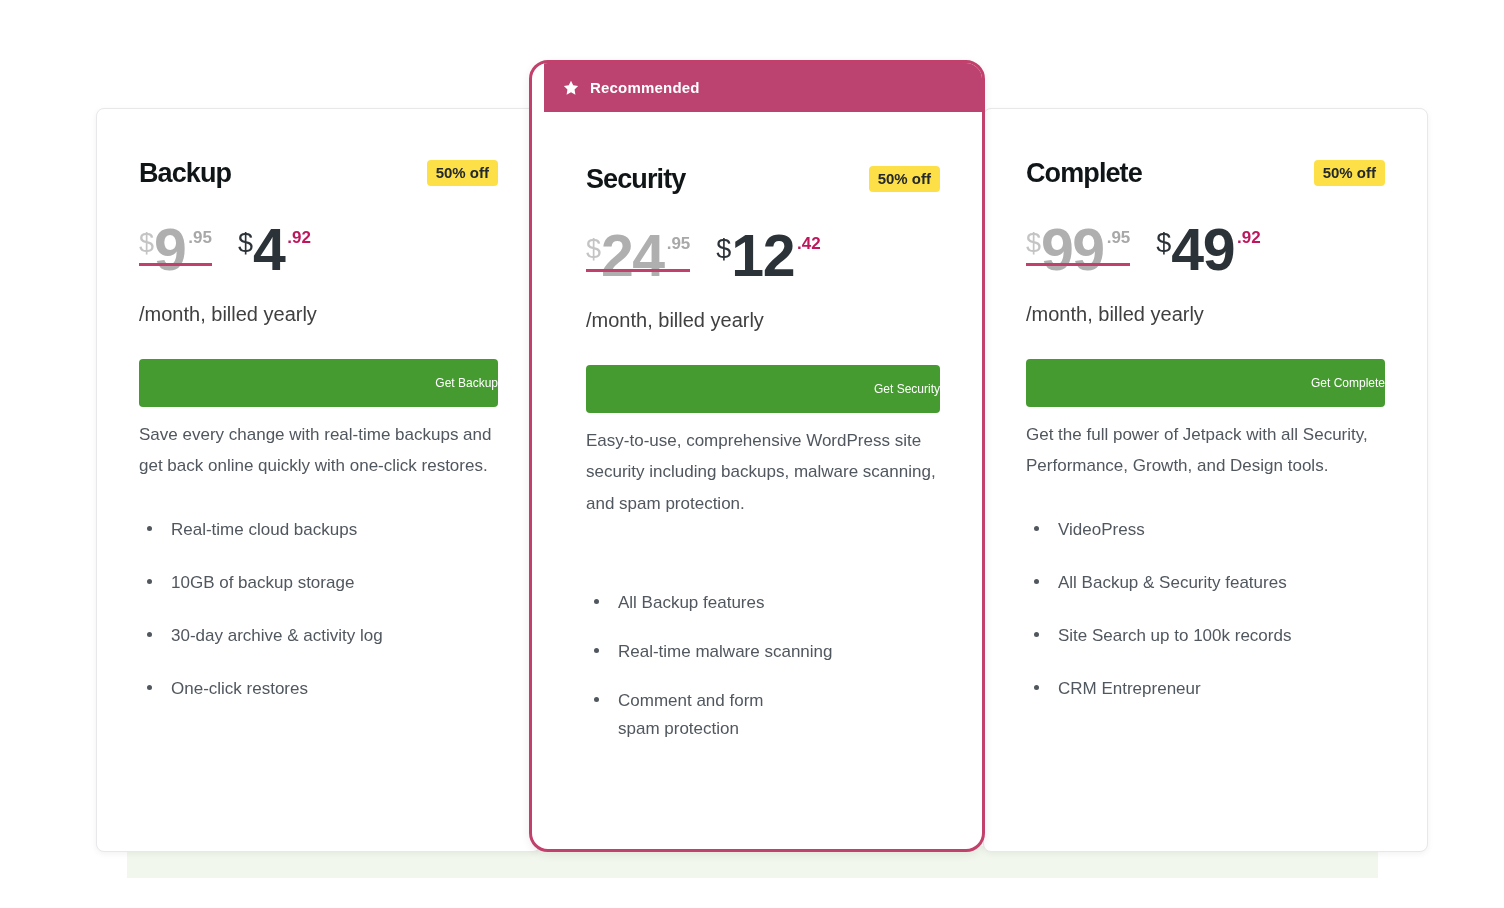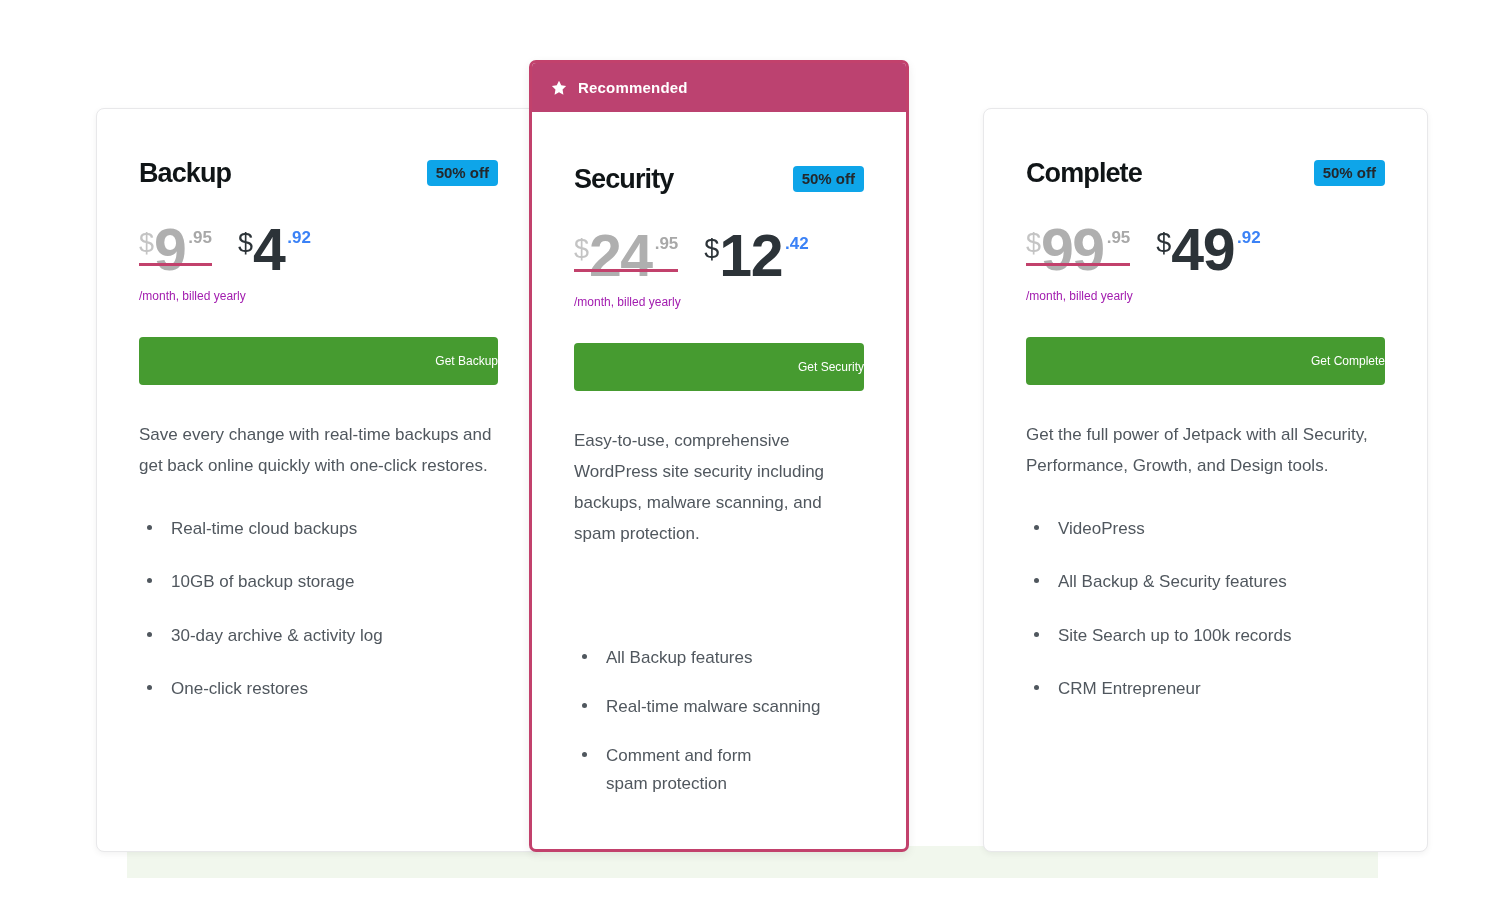--- a/index.html
+++ b/index.html
@@ -50,27 +50,28 @@
 
   .card.side { width: 445px; }
 
   .card-backup   { left: 0px; }
   .card-complete { left: 887px; }
 
   
   .card-security {
     left: 433px;
     top: -48px;
-    width: 380px;
+    width: 456px;
     height: 792px;
     border: 3px solid #c2416c;
-    border-radius: 7px;
+    border-radius: 19px;
     box-shadow: 0 3px 10px rgba(0,0,0,0.07);
     overflow: hidden;
     z-index: 5;
+    padding-left: 12px;
   }
 
   .ribbon {
     height: 49px;
     background: #bc4270;
     display: flex;
     align-items: center;
     padding-left: 18px;
     gap: 10px;
   }
@@ -98,21 +99,21 @@
 
   .plan-title {
     font-size: 27px;
     font-weight: bold;
     color: #101517;
     letter-spacing: -.9px;
     line-height: 44px;
   }
 
   .discount-badge {
-    background: #0ea5e9;
+    background: #fde047;
     color: #23282d;
     font-size: 15px;
     font-weight: bold;
     border-radius: 4px;
     padding: 5px 9px 6px 9px;
     line-height: 1;
     white-space: nowrap;
   }
 
   
@@ -159,26 +160,26 @@
     position: absolute;
     left: 0;
     right: 0;
     top: 38px;
     height: 3px;
     background: #c2416c;
   }
 
   .price-new { color: #2c3338; margin-left: 26px; }
   .price-new .currency { color: #2c3338; }
-  .price-new .cents { color: #3b82f6; }
+  .price-new .cents { color: #be185d; }
 
   .billing-note {
-    margin-top: 2px;
-    font-size: 12px;
-    color: #a21caf;
+    margin-top: 14px;
+    font-size: 20px;
+    color: #404040;
     line-height: 1.3;
   }
 
   
   .cta {
     display: block;
     width: 100%;
     margin-top: 32px;
     background: #469b30;
     color: #ffffff;
@@ -187,21 +188,21 @@
     height: 48px;
     font-size: 12px;
     font-family: "Liberation Sans", sans-serif;
     cursor: pointer;
     text-align: right;
     line-height: 48px;
   }
 
   
   .plan-desc {
-    margin-top: 34px;
+    margin-top: 12px;
     font-size: 17px;
     line-height: 1.84;
     color: #50575e;
     max-width: 372px;
   }
 
   
   .features {
     margin-top: 34px;
     list-style: none;
@@ -219,21 +220,21 @@
   .feature-item .bullet {
     position: absolute;
     left: 8px;
     top: 10px;
     width: 5px;
     height: 5px;
     border-radius: 50%;
     background: #50575e;
   }
 
-  .card-security .features { margin-top: 94px; }
+  .card-security .features { margin-top: 70px; }
   .card-security .feature-item { margin-bottom: 22px; }
   .card-security .feature-item:last-child { line-height: 1.62; }
 </style>
 </head>
 <body>
 
 <div id="stage">
 
   <div class="green-band"></div>
 

